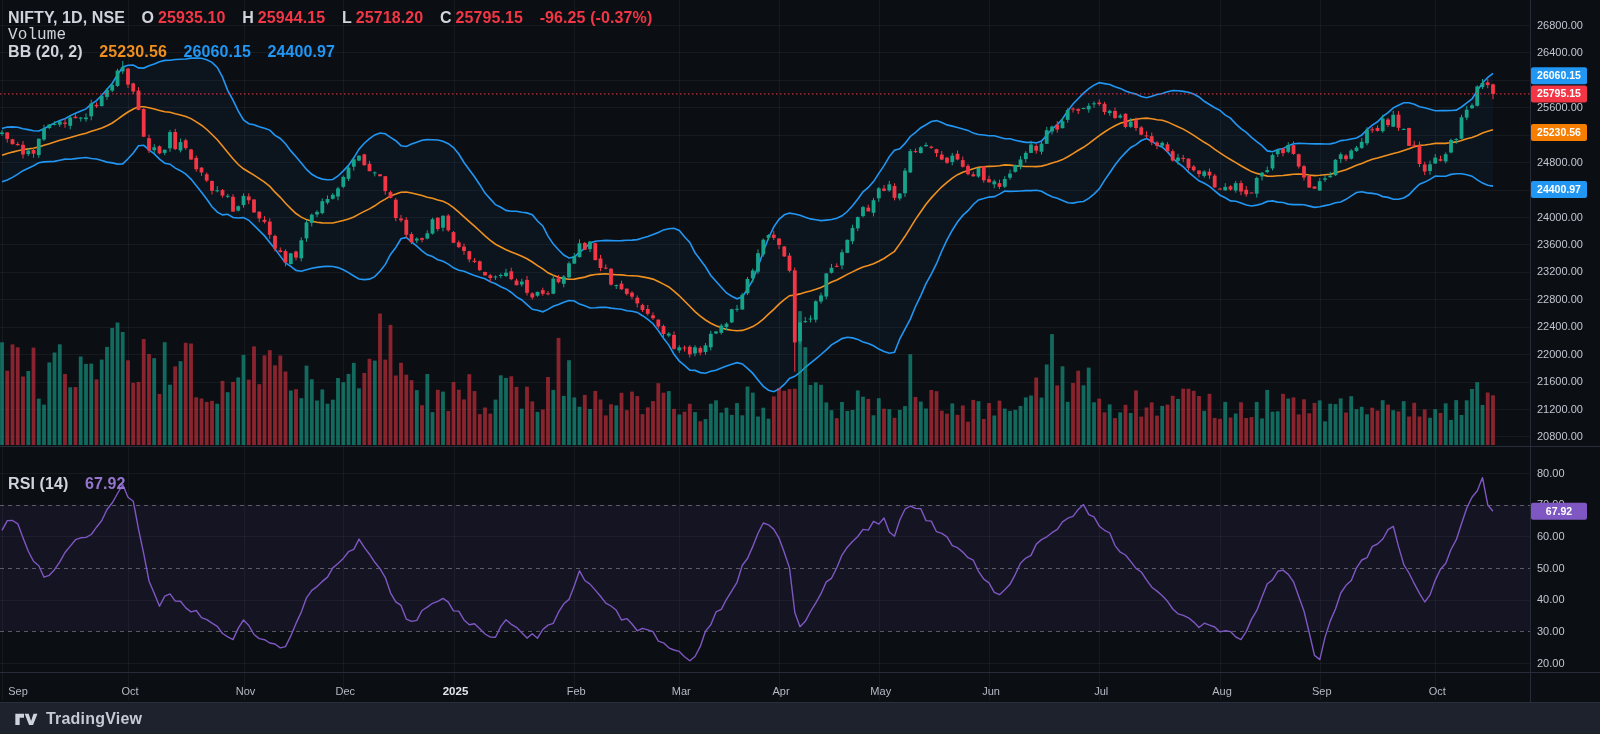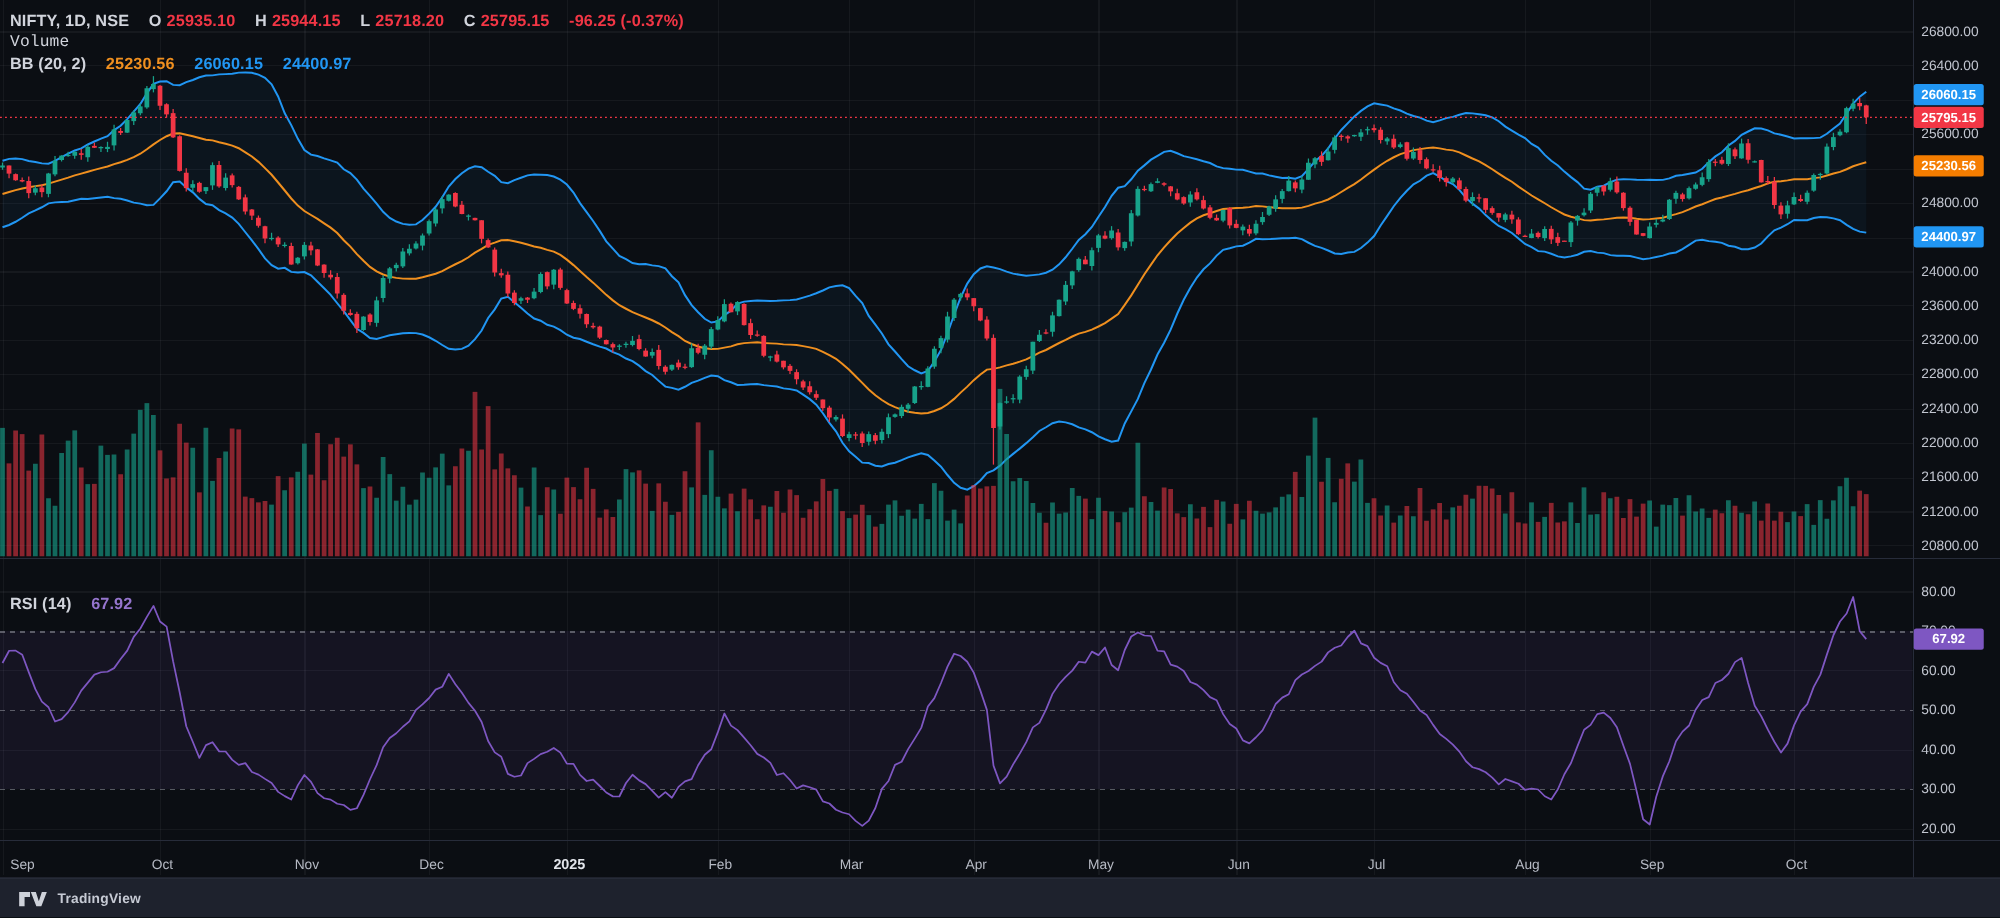--- a/index.html
+++ b/index.html
@@ -1,35 +1,35 @@
 <!DOCTYPE html>
 <html><head>
 <meta charset="utf-8">
 <style>
   html,body{margin:0;padding:0;background:#0b0e13;}
   #app{position:relative;width:1600px;height:734px;background:#0b0e13;overflow:hidden;
        font-family:"Liberation Sans",sans-serif;}
   #chart-svg{position:absolute;left:0;top:0;}
   svg text{font-family:"Liberation Sans",sans-serif;}
   .legend{position:absolute;left:8px;pointer-events:none;white-space:nowrap;
-          font-size:13px;font-weight:600;color:#d1d4dc;letter-spacing:.1px;}
+          font-size:16px;font-weight:600;color:#d1d4dc;letter-spacing:.1px;}
   .legend span{margin-right:4px;}
   .lg-gap{margin-right:12px !important;}
   .v-red{color:#f23645;}
   .v-orange{color:#ef8f1f;}
   .v-blue{color:#2196f3;}
   .v-purple{color:#9575cd;}
   #legend-row1{top:9px;}
   #legend-row2{top:26px;font-weight:500;font-family:Liberation Mono, monospace;}
   #legend-row3{top:43px;}
   #legend-rsi{top:475px;}
   #footer{position:absolute;left:0;top:702px;width:1600px;height:32px;background:#1e222d;
           border-top:1px solid #2a2f3d;display:flex;align-items:center;box-sizing:border-box;
           padding-left:14px;gap:8px;}
-  #brand{font-size:11px;font-weight:700;color:#c6cad4;letter-spacing:.2px;}
+  #brand{font-size:16px;font-weight:700;color:#c6cad4;letter-spacing:.2px;}
 </style>
 </head>
 <body>
 
 <div id="app">
   <svg id="chart-svg" width="1600" height="702">
       <defs>
         <clipPath id="plotClip">
           <rect x="0" y="0" width="1530" height="702"></rect>
         </clipPath>

